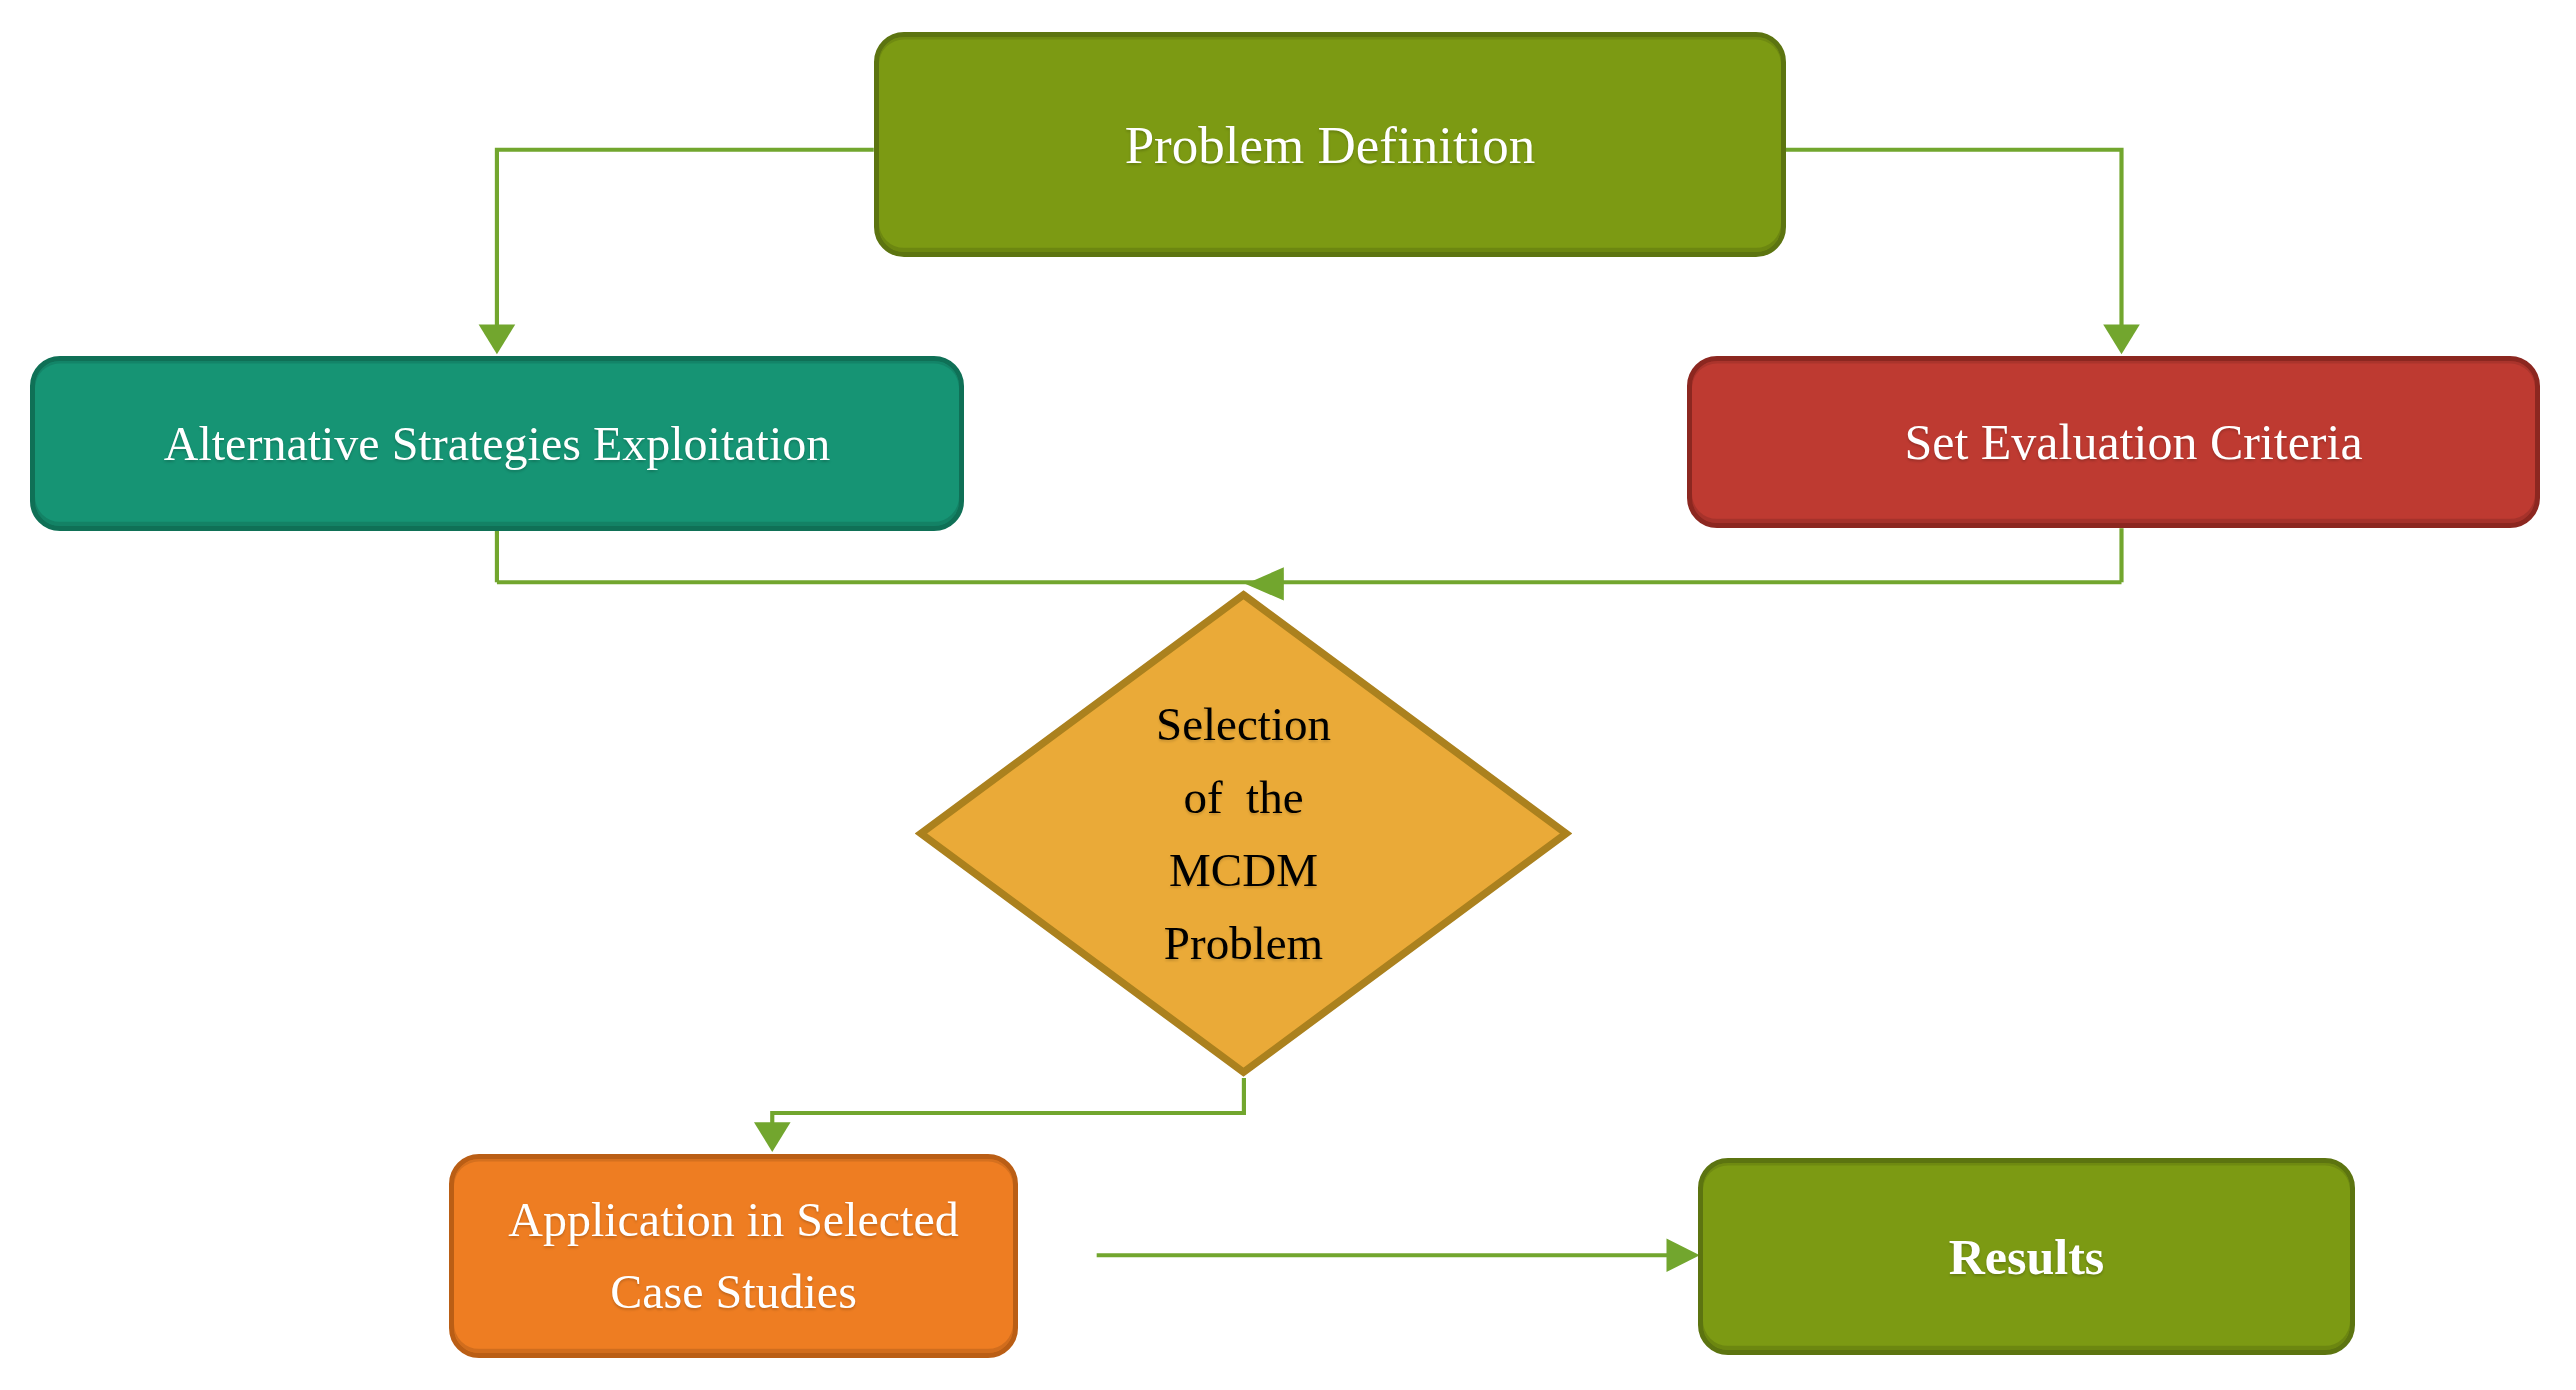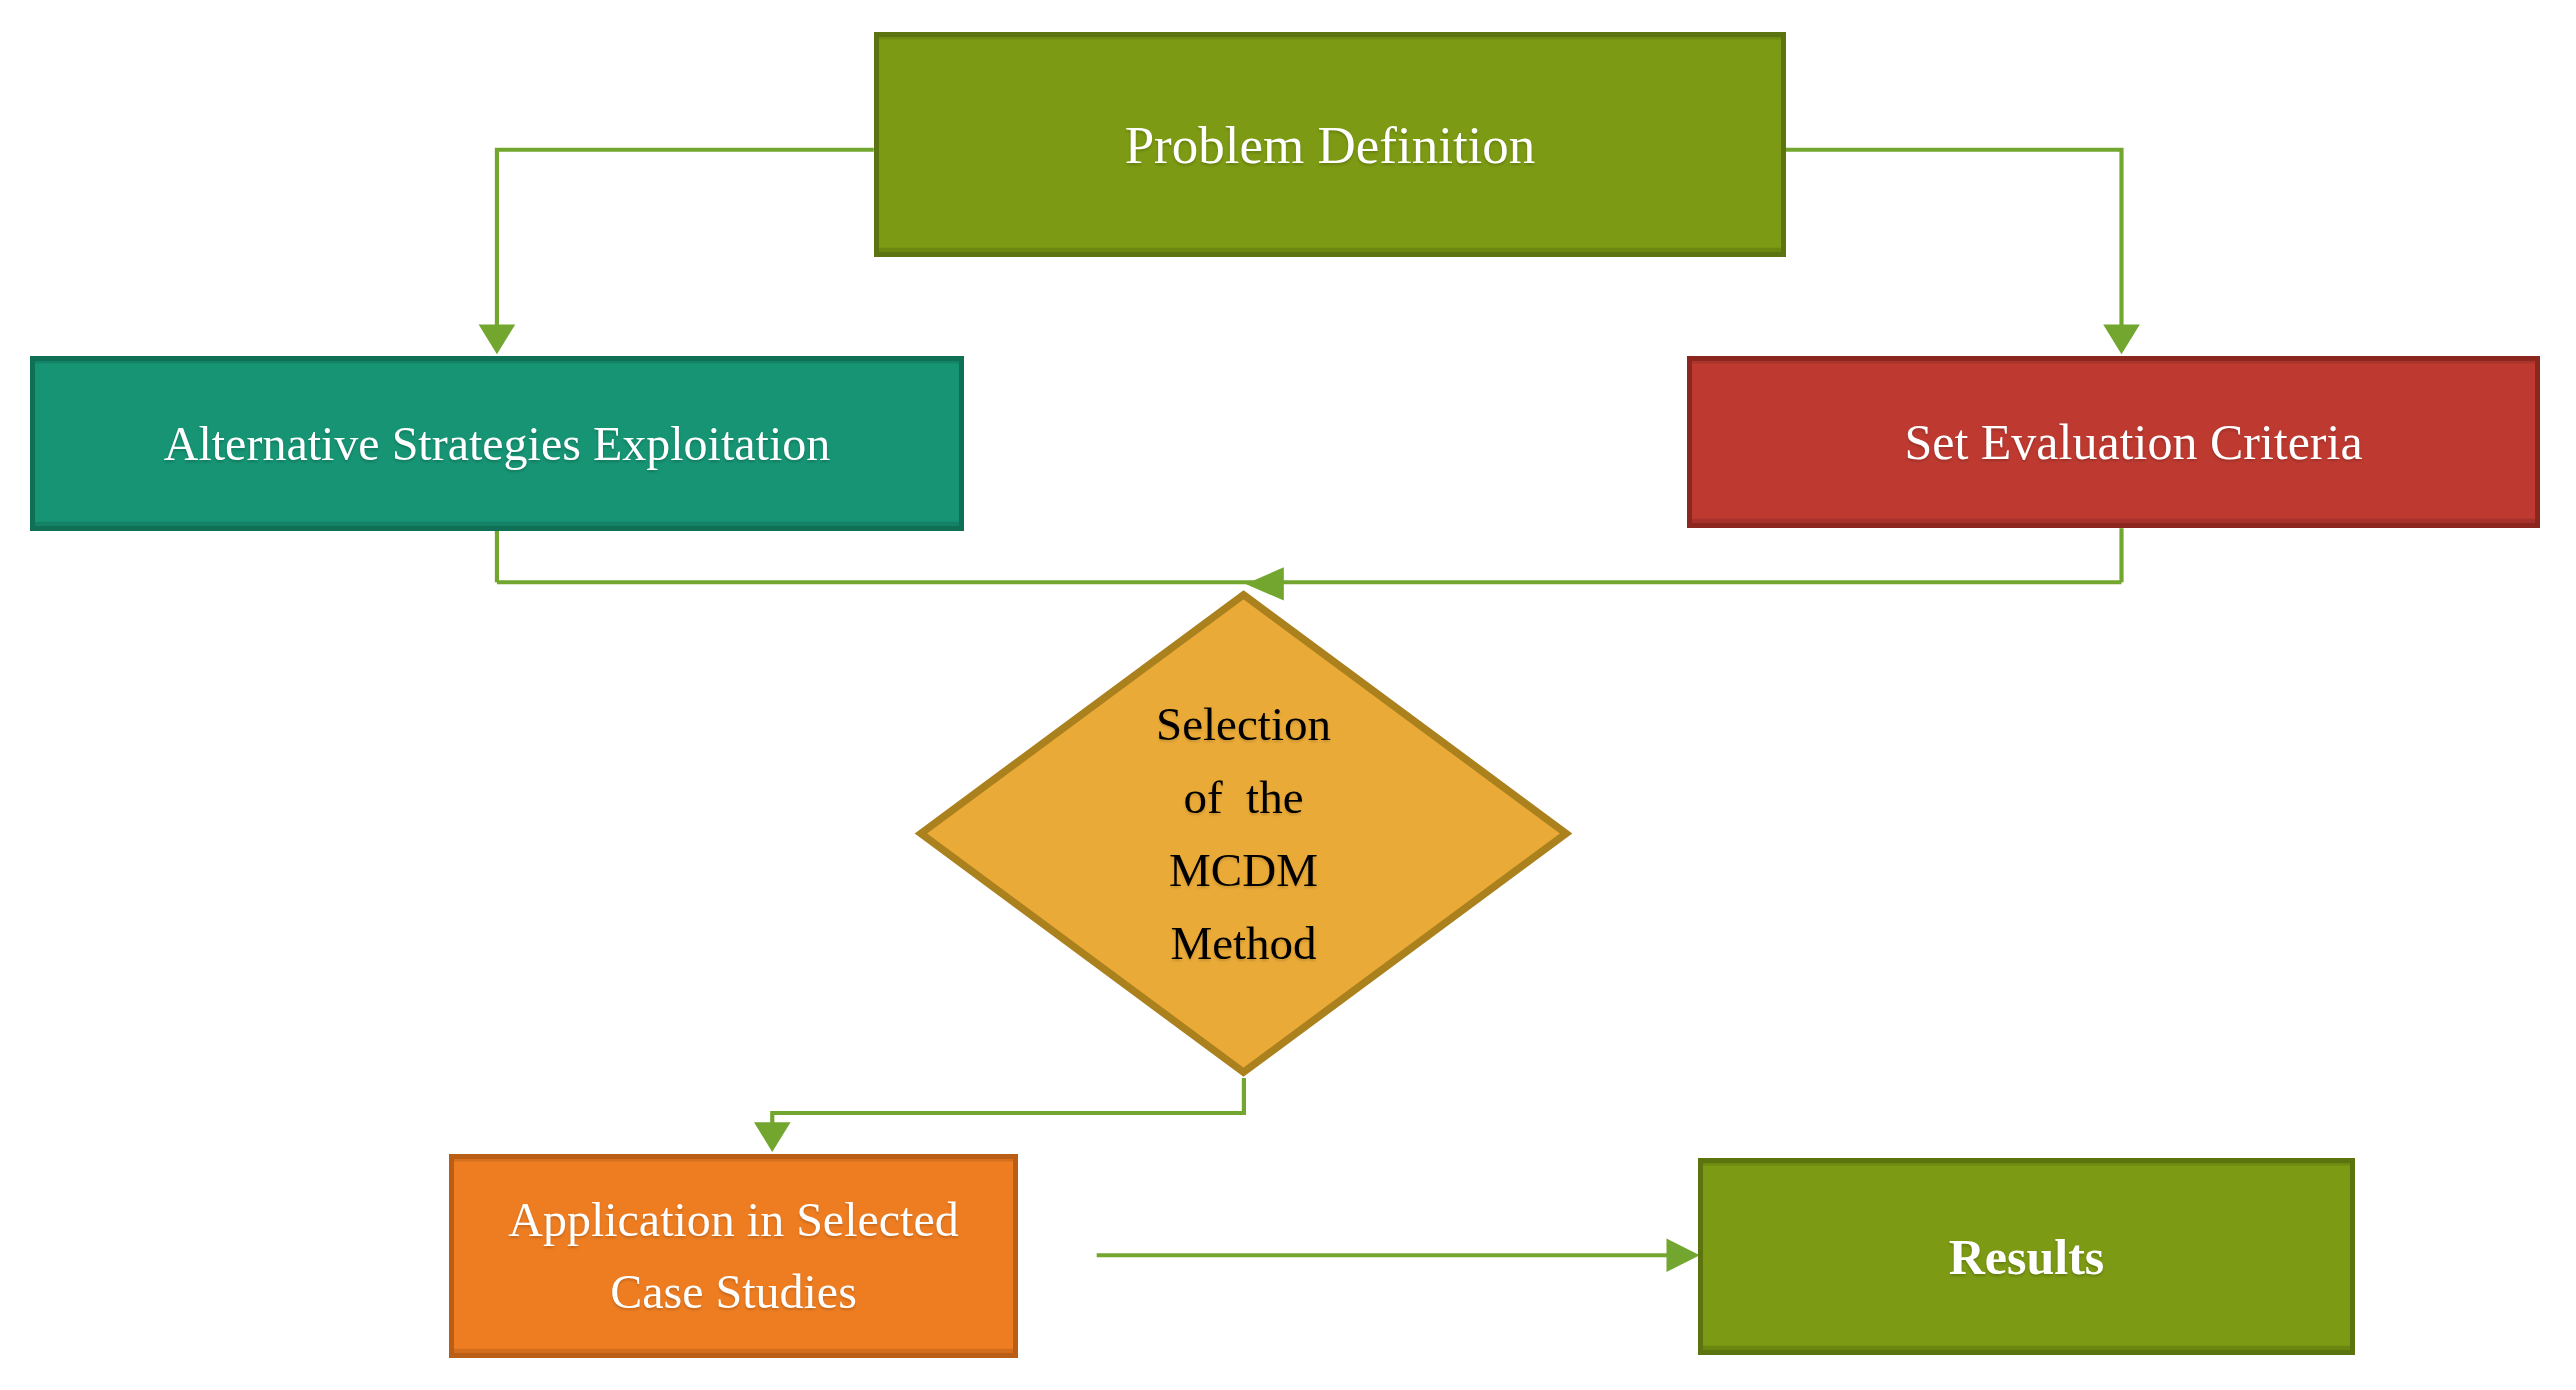--- a/index.html
+++ b/index.html
@@ -14,20 +14,21 @@
   .connector-layer path{fill:none;stroke:#72A62E;stroke-width:5px;}
   .connector-layer polygon{fill:#72A62E;stroke:none;}
   .node{
     position:absolute;
     box-sizing:border-box;
     display:flex;flex-direction:column;align-items:center;justify-content:center;
     text-align:center;
     color:#ffffff;
     text-shadow:0 1.7px 2.5px rgba(0,0,0,0.18);
     box-shadow:inset 0 -4.2px 0 rgba(0,0,0,0.12), inset 0 2.5px 0 rgba(0,0,0,0.10);
+    border-radius:30px;
   }
   .node .label,.node .line{display:block;}
   .node-problem{
     left:874px;top:32px;width:912px;height:225px;
     background:#7C9A13;border:5px solid #5C7410;
     font-size:53px;
   }
   .node-alternatives{
     left:30px;top:356px;width:934px;height:175px;
     background:#169474;border:5px solid #0F7056;
@@ -111,21 +112,21 @@
   </div>
 
   <div class="diamond-wrap">
     <svg viewBox="0 0 790 588" aria-hidden="true">
       <polygon class="diamond-shape" points="395,7 783,294 395,581 7,294"></polygon>
     </svg>
     <div class="diamond-text">
       <span class="line">Selection</span>
       <span class="line">of  the</span>
       <span class="line">MCDM</span>
-      <span class="line">Method</span>
+      <span class="line">Problem</span>
     </div>
   </div>
 
   <div class="node node-application">
     <span class="line">Application in Selected</span>
     <span class="line">Case Studies</span>
   </div>
 
   <div class="node node-results">
     <span class="label">Results</span>

